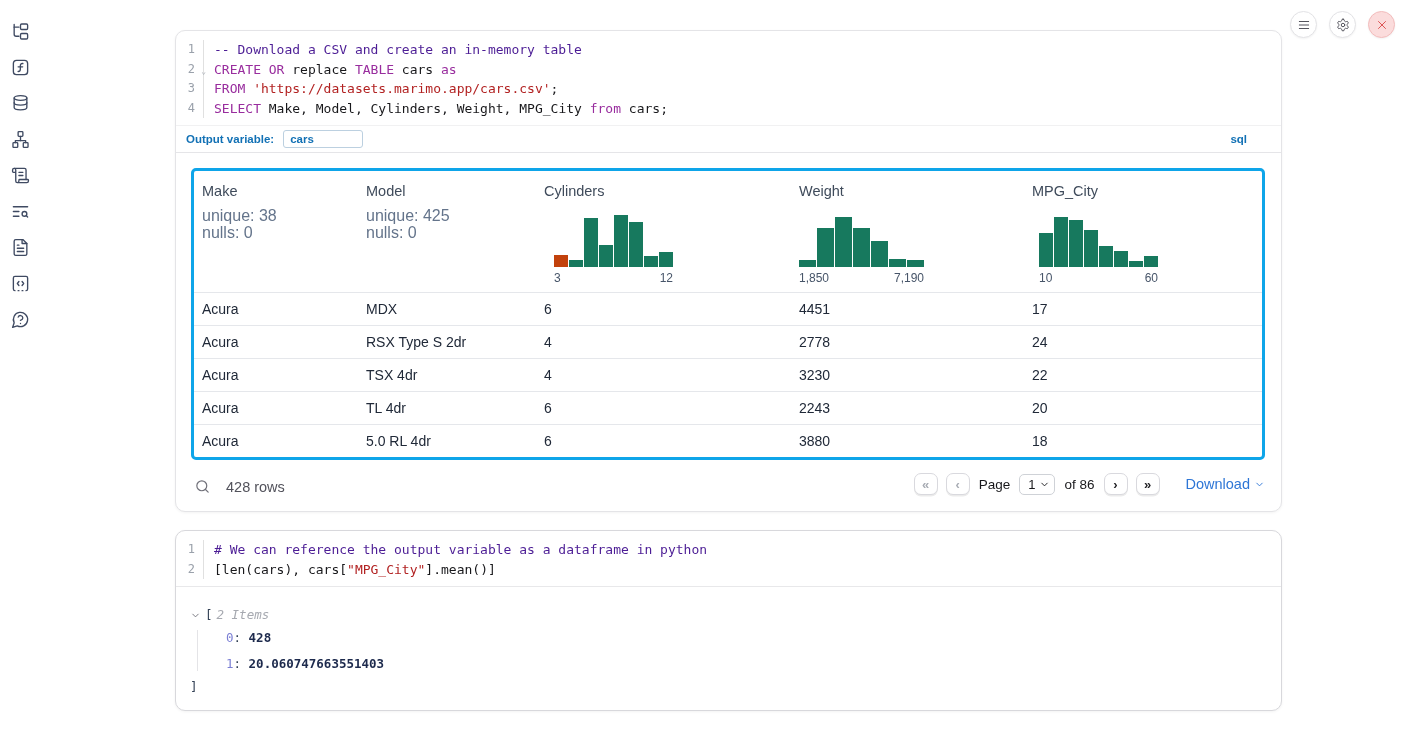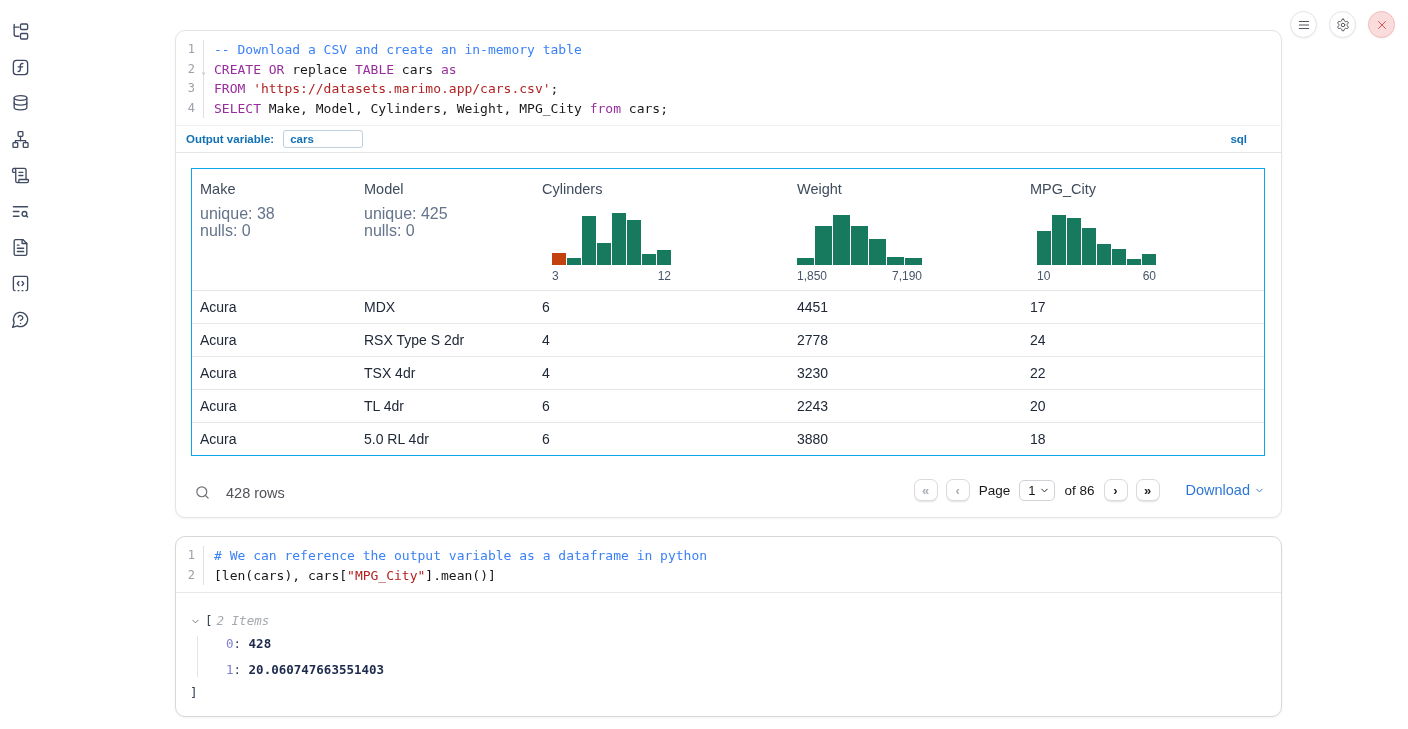--- a/index.html
+++ b/index.html
@@ -27,36 +27,36 @@
   .cell.second { margin-top:18px; border-color:#d8d8dc; }
 
   
   .code-area { padding:9px 0 7px 0; }
   .code-line { display:flex; height:19.5px; align-items:center;
                font-family:"DejaVu Sans Mono", monospace; font-size:13px; }
   .gutter { width:28px; flex:0 0 28px; text-align:right; padding-right:8px; color:#9aa1ab;
             font-size:12px; border-right:1px solid #e0e0e0; height:100%; line-height:19.5px; position:relative; }
   .fold { position:absolute; right:-3px; top:8px; font-size:8px; color:#aeb3ba; line-height:8px; }
   .code-text { padding-left:10px; white-space:pre; }
-  .tok-comment { color:#3b82f6;margin-top:32px; }
+  .tok-comment { color:#4c1d95;margin-top:32px; }
   .tok-keyword { color:#992d9e; }
   .tok-string  { color:#b22222;margin-top:36px; }
   .tok-plain   { color:#18181b; }
 
   
   .outvar-row { height:28px; display:flex; align-items:center; padding:0 10px;
                 border-top:1px solid #f1f1f2; border-bottom:1px solid #e5e5e8; }
   .outvar-label { font-size:11.5px; font-weight:700; color:#1271b5; }
   .outvar-input { margin-left:9px; width:80px; height:18px; border:1px solid #bcd0e0; border-radius:3px;
                   font-family:"Liberation Sans", sans-serif; font-size:11.5px; font-weight:700;
                   color:#1271b5; padding:0 6px; outline:none; }
   .lang-badge { margin-left:auto; margin-right:24px; font-size:11.5px; font-weight:700; color:#1271b5; }
 
   
-  .table-card { margin:15px 16px 10px 15px; border:1px solid #0ea5e9; border-radius:0; overflow:hidden; }
+  .table-card { margin:15px 16px 0 15px; border:3px solid #0ea5e9; border-radius:5px; overflow:hidden; }
   .thead, .tr { display:grid; grid-template-columns:164px 178px 255px 233px 1fr; }
   .th { padding:12px 8px 7px 8px; }
   .col-name { font-size:14.5px; color:#3f4b5b; }
   .col-stats { margin-top:9px; font-size:16px; color:#64748b; line-height:16.5px; }
   .hist { margin-top:16px; }
   .th:nth-child(3) .hist { margin-left:10px; }
   .th:nth-child(5) .hist { margin-left:7px; }
   .bars { display:flex; align-items:flex-end; gap:1px; height:52px; }
   .bar  { flex:0 0 auto; }
   .axis { display:flex; justify-content:space-between; font-size:12px; color:#475569; margin-top:4px; }

